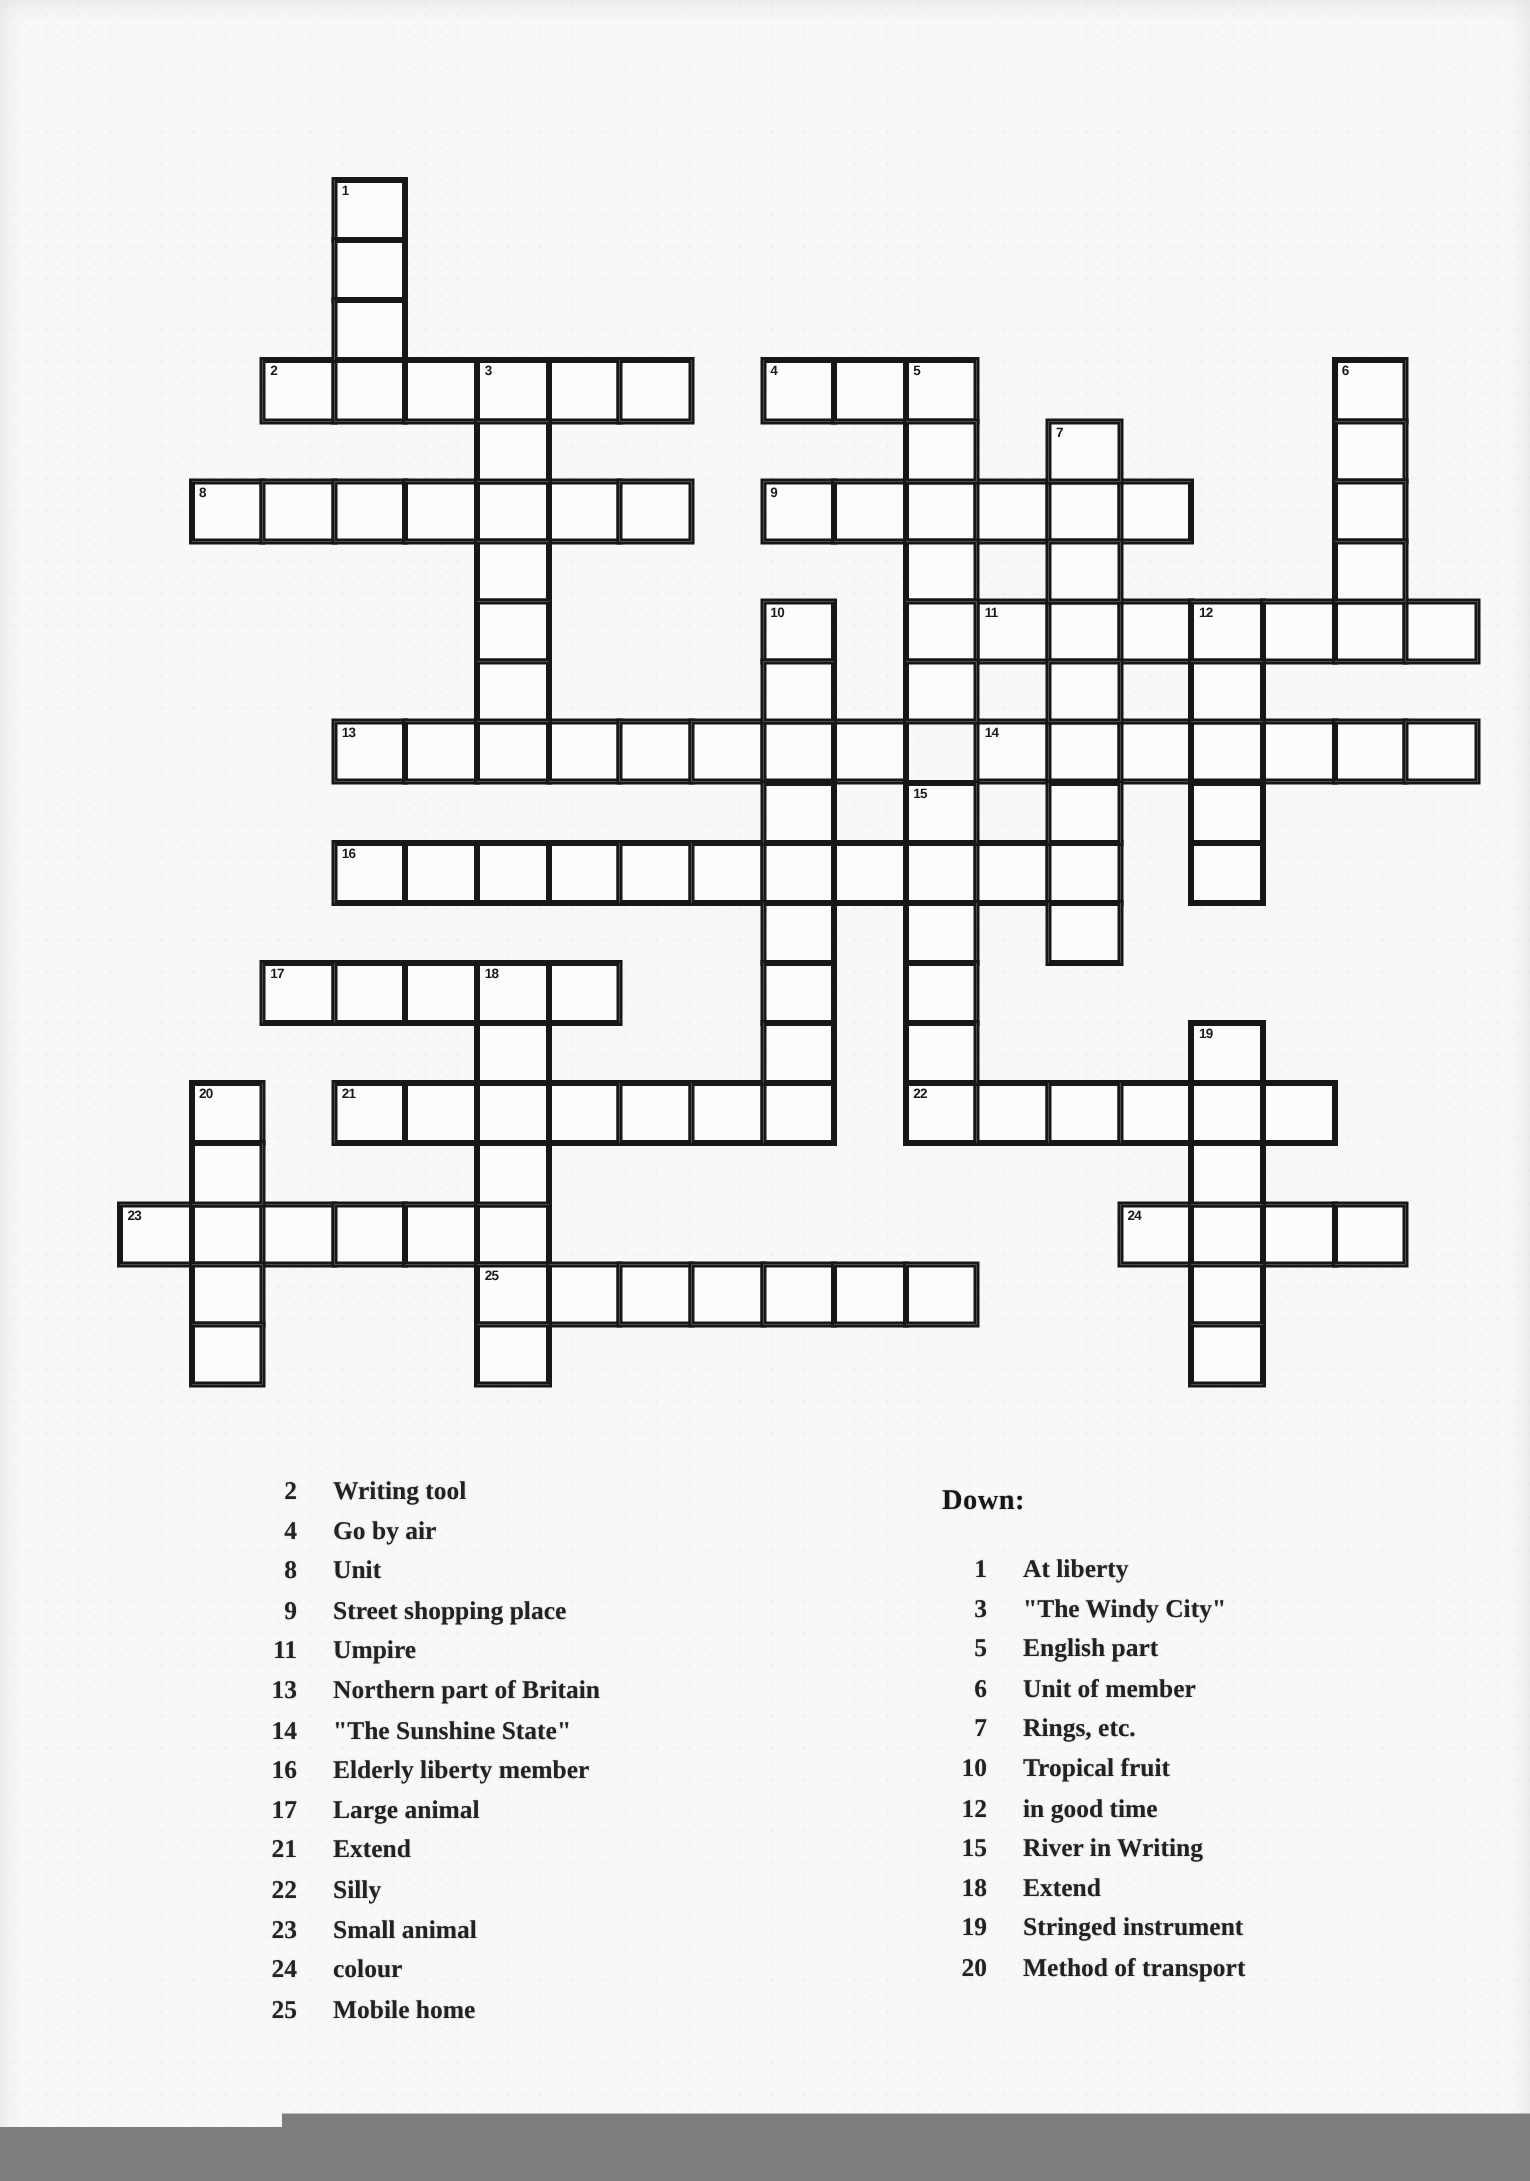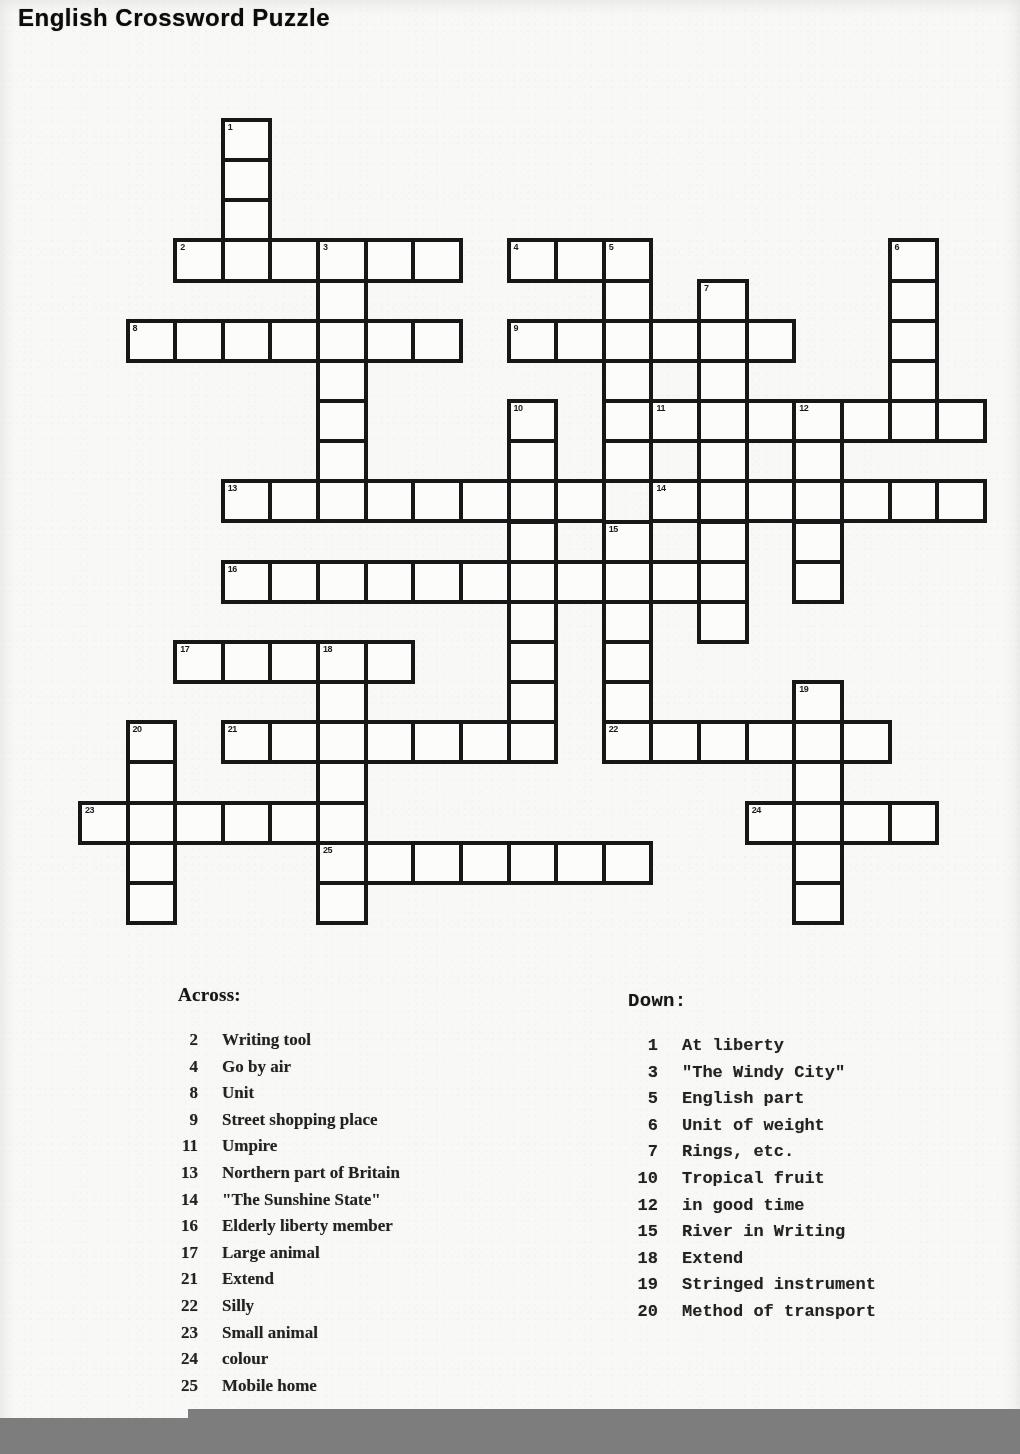--- a/index.html
+++ b/index.html
@@ -32,21 +32,21 @@
     background:#fcfcfb;
   }
   .cell-num{
     position:absolute; top:1px; left:3px;
     font-family:"Liberation Sans", sans-serif;
     font-weight:700; font-size:9px; letter-spacing:-0.5px;
     color:#1a1a1a; line-height:1;
   }
   .clue-block{position:absolute;}
   #across-block{left:178px; top:984px; width:380px;}
-  #down-block{left:628px; top:990px; width:380px;font-family:Liberation Mono, monospace;}
+  #down-block{left:628px; top:990px; width:380px;}
   .clue-header{
     font-weight:700; font-size:19px; color:#161616;
     margin:0 0 24px 0; letter-spacing:0.3px;
     text-shadow:0 0 1px rgba(0,0,0,0.35);
   }
   .clue-row{
     display:flex; align-items:baseline;
     height:26.6px; font-weight:700; font-size:17px; color:#222;
     text-shadow:0 0 1px rgba(0,0,0,0.30);
   }
@@ -55,21 +55,20 @@
   #down-block .clue-num{width:30px; flex-basis:30px;}
   .scan-bar{position:absolute; background:var(--bar,#7d7d7d);}
   #scan-bar-main{left:0; top:1418px; width:1020px; height:36px;}
   #scan-bar-step{left:188px; top:1409px; width:832px; height:12px;}
 </style>
 </head>
 <body>
 
 <div id="page">
 
-  <div id="page-title">English Crossword Puzzle</div>
 
   <div id="crossword-grid">
       <div class="cell" style="left: 175.24px; top: 240.45px; width: 47.62px; height: 40.15px;">
         <span class="cell-num">2</span>
       </div>
       <div class="cell" style="left: 222.86px; top: 240.45px; width: 47.62px; height: 40.15px;"></div>
       <div class="cell" style="left: 270.48px; top: 240.45px; width: 47.62px; height: 40.15px;"></div>
       <div class="cell" style="left: 318.1px; top: 240.45px; width: 47.62px; height: 40.15px;">
         <span class="cell-num">3</span>
       </div>
@@ -245,21 +244,20 @@
       <div class="cell" style="left: 794.3px; top: 882.85px; width: 47.62px; height: 40.15px;"></div>
       <div class="cell" style="left: 127.62px; top: 722.25px; width: 47.62px; height: 40.15px;">
         <span class="cell-num">20</span>
       </div>
       <div class="cell" style="left: 127.62px; top: 762.4px; width: 47.62px; height: 40.15px;"></div>
       <div class="cell" style="left: 127.62px; top: 842.7px; width: 47.62px; height: 40.15px;"></div>
       <div class="cell" style="left: 127.62px; top: 882.85px; width: 47.62px; height: 40.15px;"></div>
     </div>
 
   <div id="across-block" class="clue-block">
-    <div class="clue-header">Across:</div>
     <div>
         <div class="clue-row">
           <span class="clue-num">2</span>
           <span class="clue-text">Writing tool</span>
         </div>
         <div class="clue-row">
           <span class="clue-num">4</span>
           <span class="clue-text">Go by air</span>
         </div>
         <div class="clue-row">
@@ -323,21 +321,21 @@
         <div class="clue-row">
           <span class="clue-num">3</span>
           <span class="clue-text">"The Windy City"</span>
         </div>
         <div class="clue-row">
           <span class="clue-num">5</span>
           <span class="clue-text">English part</span>
         </div>
         <div class="clue-row">
           <span class="clue-num">6</span>
-          <span class="clue-text">Unit of weight</span>
+          <span class="clue-text">Unit of member</span>
         </div>
         <div class="clue-row">
           <span class="clue-num">7</span>
           <span class="clue-text">Rings, etc.</span>
         </div>
         <div class="clue-row">
           <span class="clue-num">10</span>
           <span class="clue-text">Tropical fruit</span>
         </div>
         <div class="clue-row">

